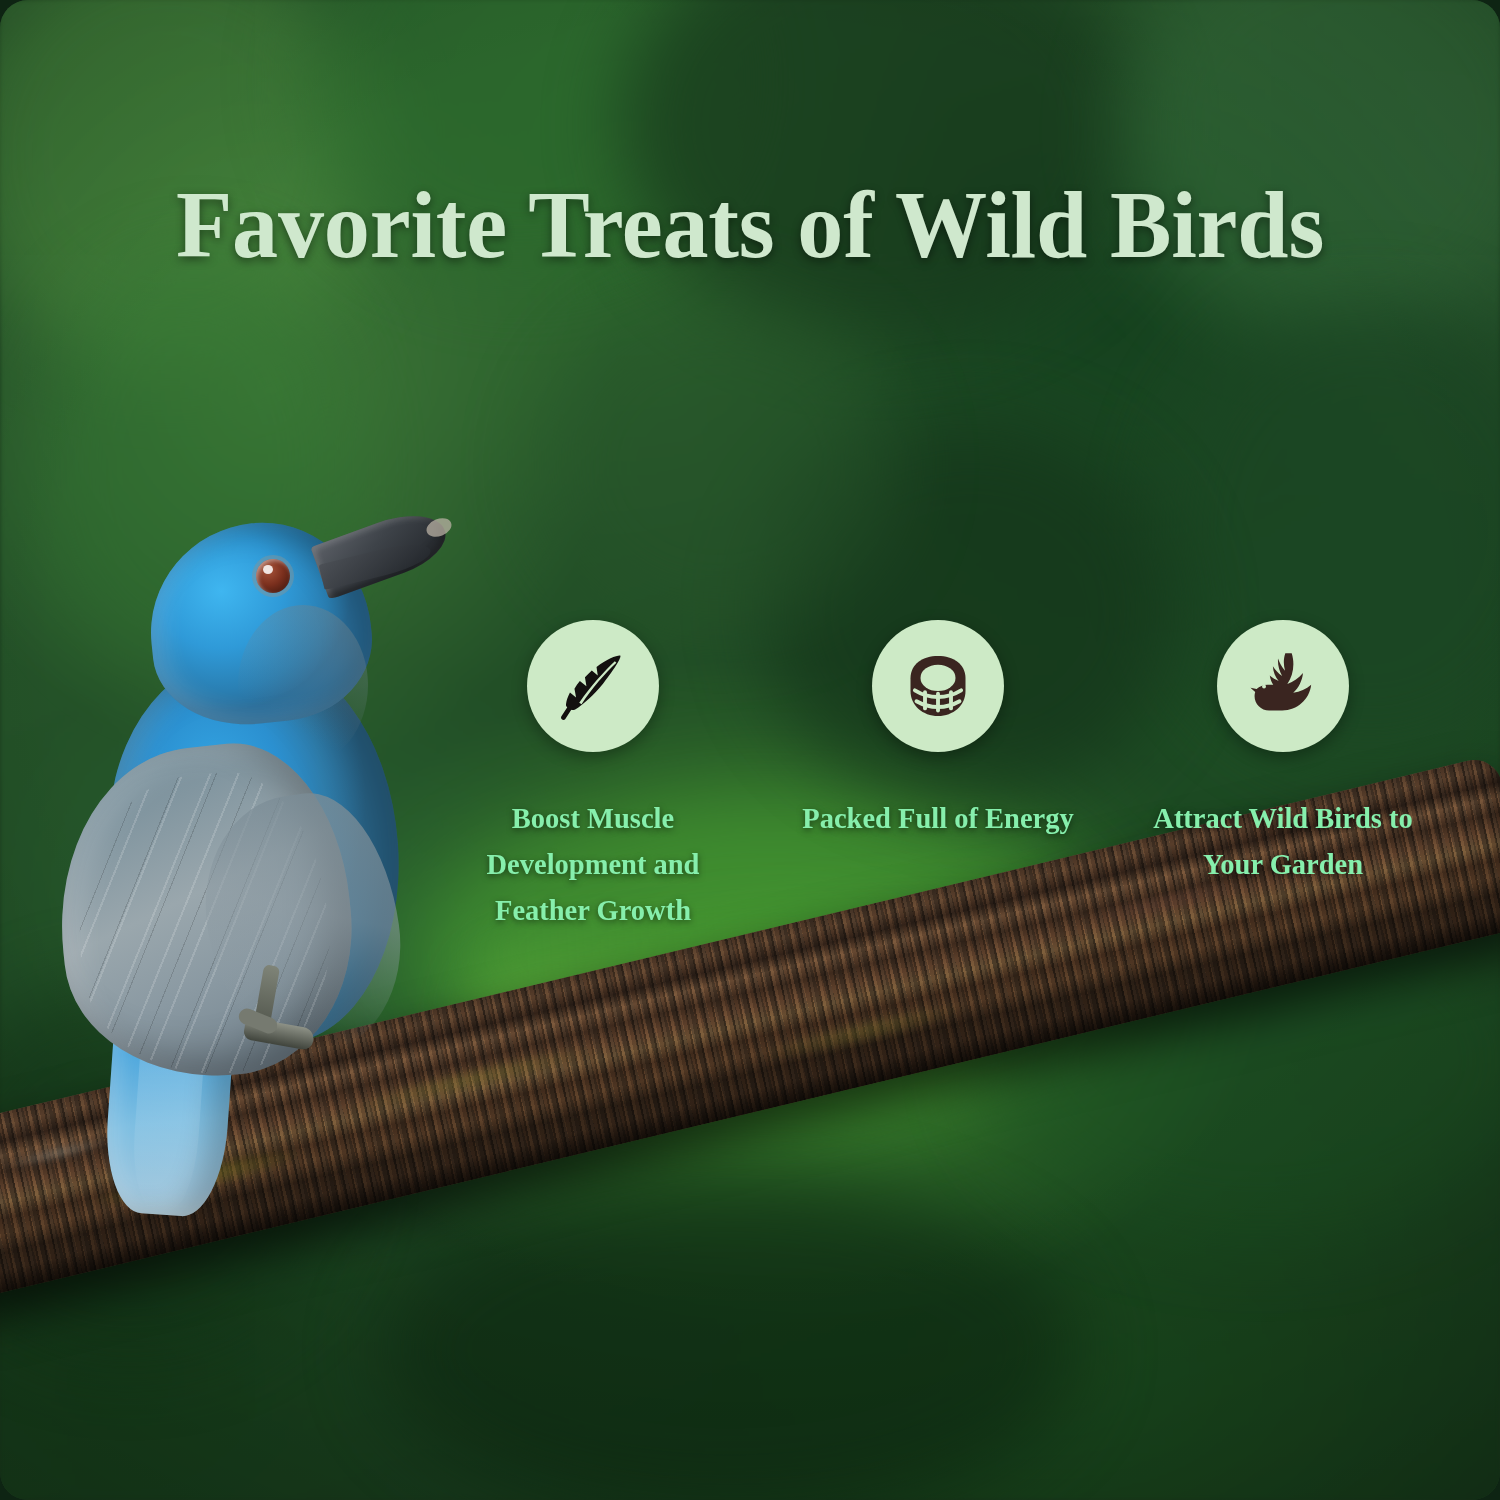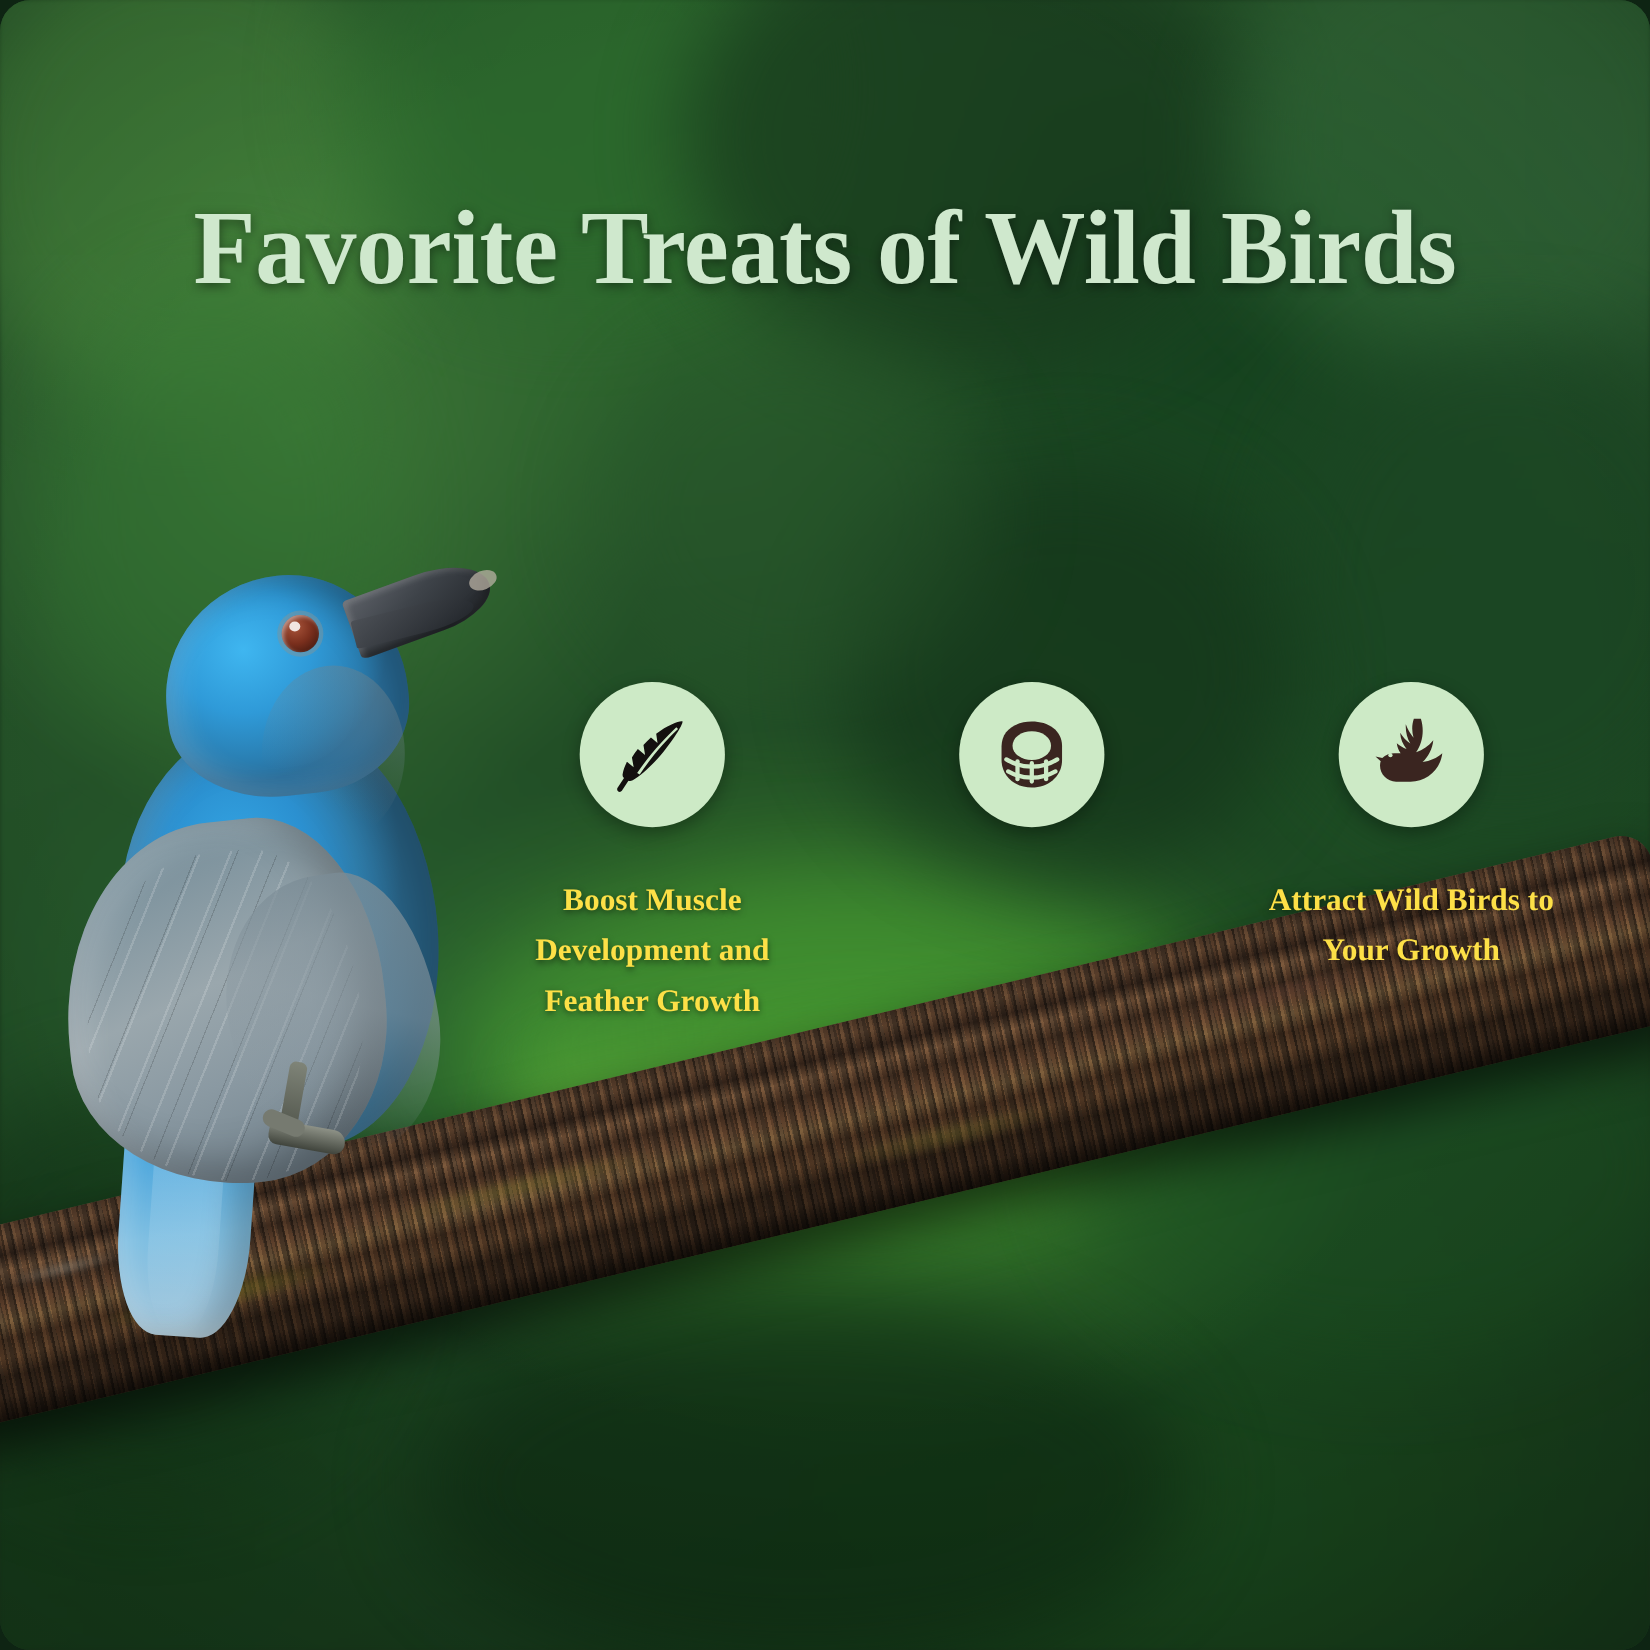--- a/index.html
+++ b/index.html
@@ -192,21 +192,21 @@
   .f3{margin-right:-18px;}
   .circle{
     width:132px;height:132px;border-radius:50%;
     background:#cdeac6;
     display:flex;align-items:center;justify-content:center;
     box-shadow:0 5px 16px rgba(0,0,0,.32);
   }
   .cap{
     margin-top:44px;
     font-size:28.5px;line-height:1.62;
-    font-weight:700;color:#fde047;text-align:center;
+    font-weight:700;color:#86efac;text-align:center;
     text-shadow:0 2px 6px rgba(0,0,0,.5);
     max-width:290px;
   }
   .ico{display:block;}
 </style>
 </head>
 <body>
 
 <div class="stage">
 
@@ -273,26 +273,27 @@
           <ellipse cx="32" cy="25.5" rx="14" ry="10.5" fill="#cdeac6"></ellipse>
           <g stroke="#cdeac6" stroke-width="3.1" stroke-linecap="round" fill="none">
             <path d="M13.5 35.5c5.8 3.6 12 5.3 18.5 5.3s12.7-1.7 18.5-5.3"></path>
             <path d="M14.8 44.2c5.4 3.1 11.2 4.6 17.2 4.6s11.8-1.5 17.2-4.6"></path>
             <path d="M21.6 36.9v13"></path>
             <path d="M32 38.2v13.4"></path>
             <path d="M42.4 36.9v13"></path>
           </g>
         </svg>
       </div>
+      <div class="cap">Packed Full of Energy</div>
     </div>
 
     <div class="feature f3">
       <div class="circle">
         <svg class="ico" width="82" height="82" viewBox="0 0 64 64">
           <path fill="#3a2520" d="M33.8 6.5c-1.6 4.6-1.4 9.3-.2 13.6-2.4-2.9-4.3-6.2-5.5-9.6-.3 4.9.9 9.6 3.2 13.6-2.9-2-5.4-4.6-7.2-7.6.2 4.3 1.9 8.3 4.5 11.5-2.5-.9-4.9-2.3-6.9-4.1.3 2.6 1.3 5 2.7 7.1H20c-3.4 0-6.4 1.3-8.6 3.4l-4.8-1.1 3.7 3.4c-.3 1-.5 2-.5 3.1 0 6.3 5.1 11.4 11.4 11.4h10.2c11.7 0 21.3-8.8 22.6-20.1-3.9 3.4-8.7 5.6-14 6.2 4.2-4 7-9.4 7.6-15.5-3.2 3.9-7.4 6.9-12.2 8.6 3-4.4 4.7-9.7 4.7-15.4 0-2.9-.4-5.7-1.3-8.5z"></path>
           <circle cx="17.2" cy="32.4" r="1.5" fill="#cdeac6"></circle>
         </svg>
       </div>
-      <div class="cap">Attract Wild Birds to Your Growth</div>
+      <div class="cap">Attract Wild Birds to Your Garden</div>
     </div>
 
   </div>
 </div>
 
 </body></html>

